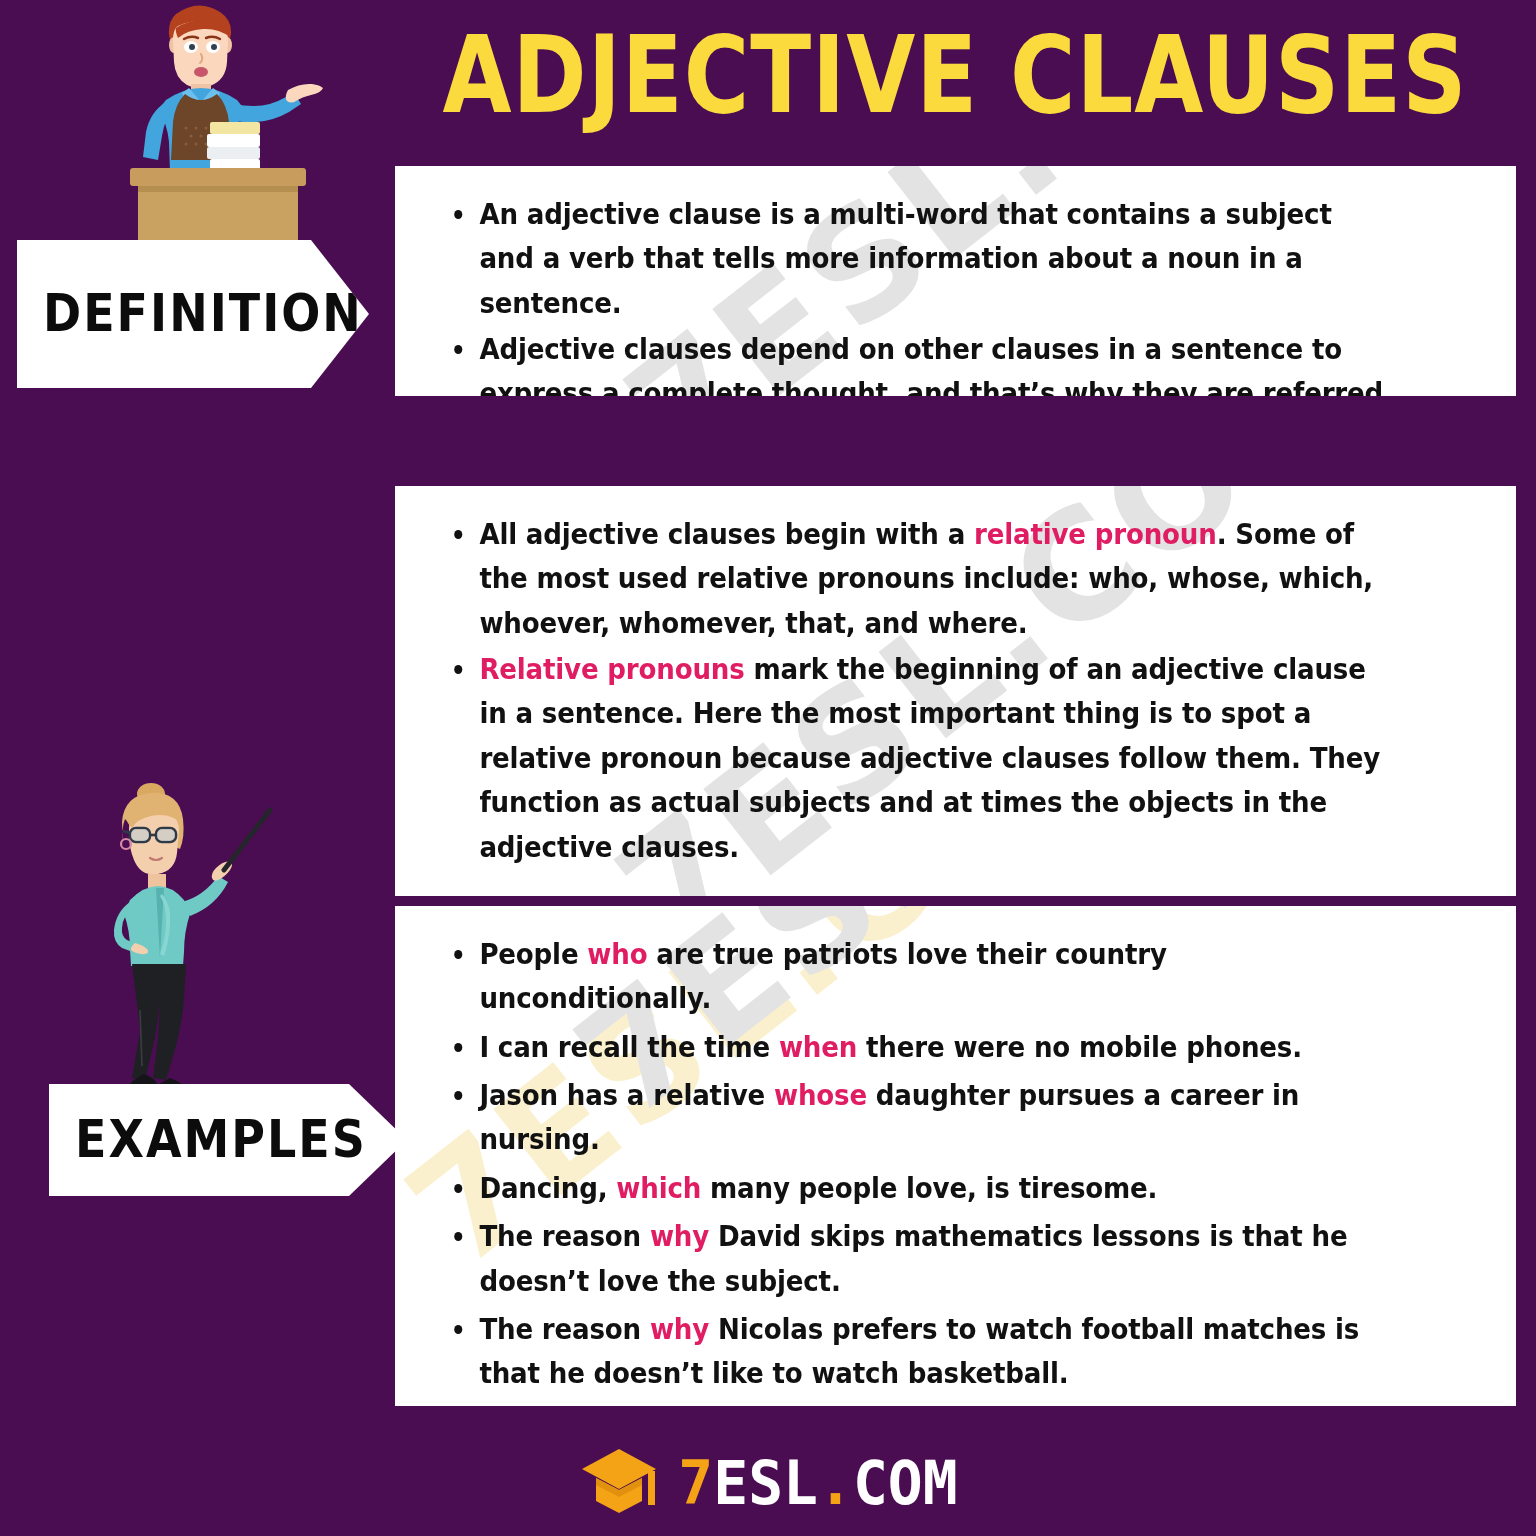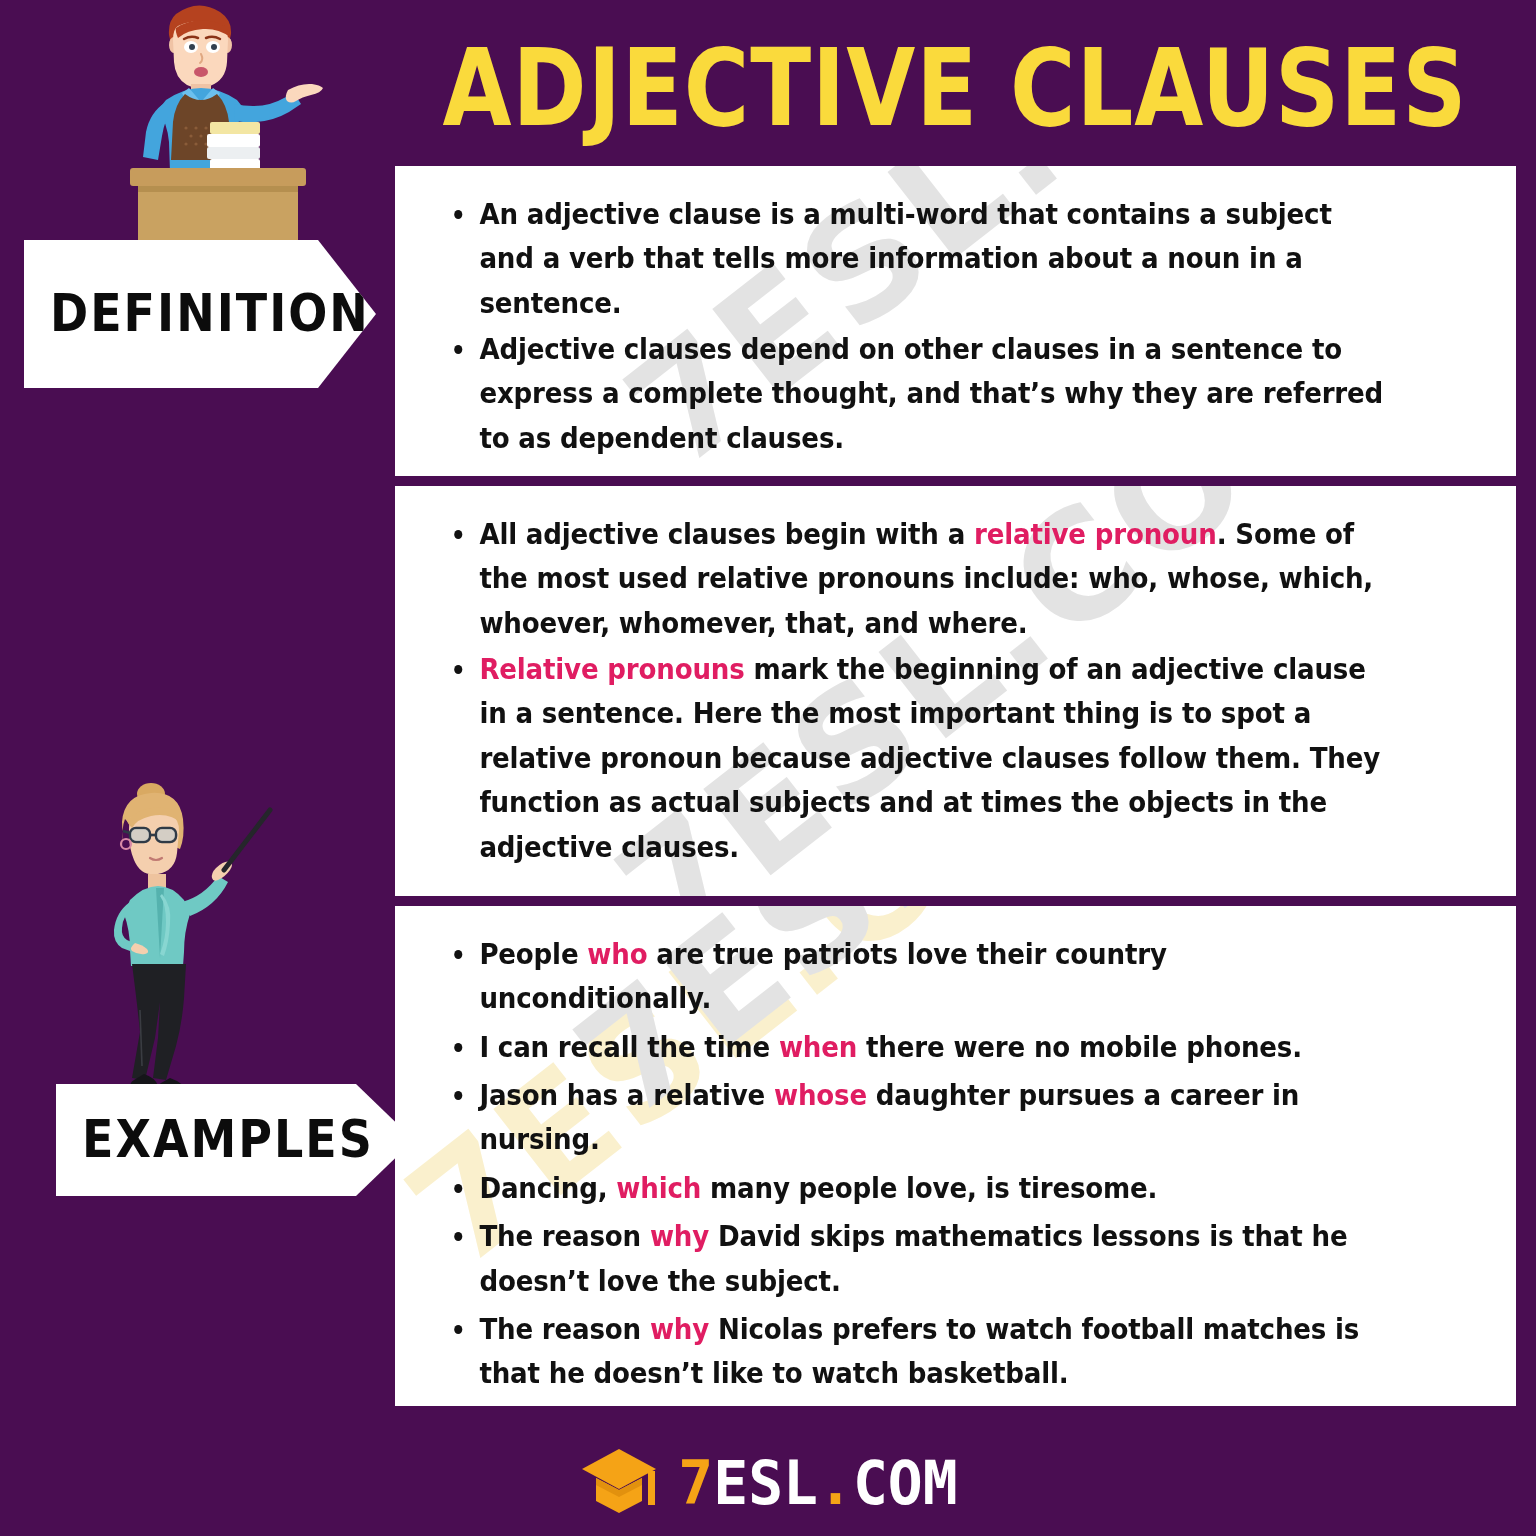--- a/index.html
+++ b/index.html
@@ -21,21 +21,21 @@
     width: 1536px;
     height: 1536px;
     background: #4a0d52;
     overflow: hidden;
   }
 
   
   #title-bar {
     position: absolute;
     left: 395px;
-    top: 18px;
+    top: 5px;
     width: 1121px;
     height: 140px;
     display: flex;
     align-items: center;
     justify-content: center;
   }
   #page-title {
     font-family: "DejaVu Sans", sans-serif;
     font-size: 96px;
     font-weight: 700;
@@ -49,21 +49,21 @@
 
   
   .panel {
     position: absolute;
     left: 395px;
     width: 1121px;
     background: #ffffff;
     box-sizing: border-box;
     overflow: hidden;
   }
-  #panel-definition { top: 166px;  height: 310px; }
+  #panel-definition { top: 166px;  height: 230px; }
   #panel-pronouns   { top: 486px;  height: 410px; }
   #panel-examples   { top: 906px;  height: 500px; }
 
   .panel-inner {
     position: relative;
     z-index: 2;
     padding: 26px 28px 20px 52px;
   }
 
   ul.bullets {
@@ -112,21 +112,21 @@
     pointer-events: none;
   }
   #wm-a { right: 60px;  top: -100px; }
   #wm-b { left: 150px;  top: 60px; }
   #wm-c { left: -60px;  top: -40px; color: #faf0cd; }
   #wm-d { right: 110px; top: -190px; }
 
   
   .tag {
     position: absolute;
-    left: 24px;
+    left: 17px;
     background: #ffffff;
     display: flex;
     align-items: center;
     justify-content: flex-start;
     padding-left: 26px;
     box-sizing: border-box;
     -webkit-clip-path: polygon(0 0, calc(100% - 58px) 0, 100% 50%, calc(100% - 58px) 100%, 0 100%);
     clip-path: polygon(0 0, calc(100% - 58px) 0, 100% 50%, calc(100% - 58px) 100%, 0 100%);
   }
   .tag-label {

